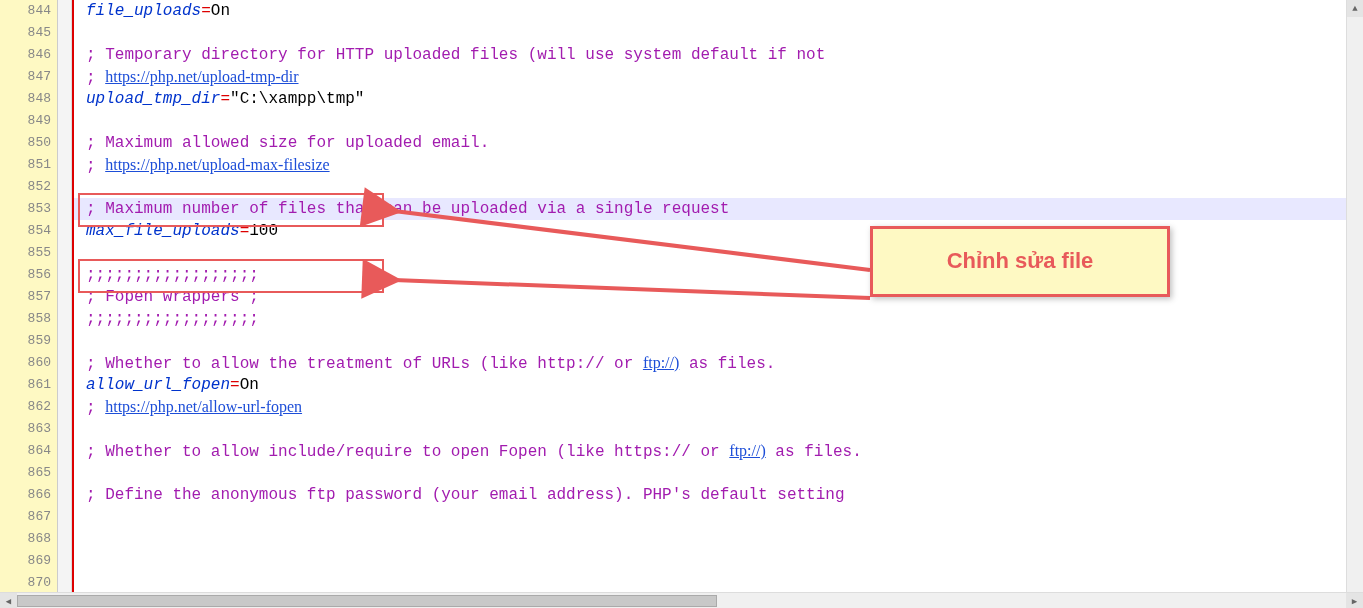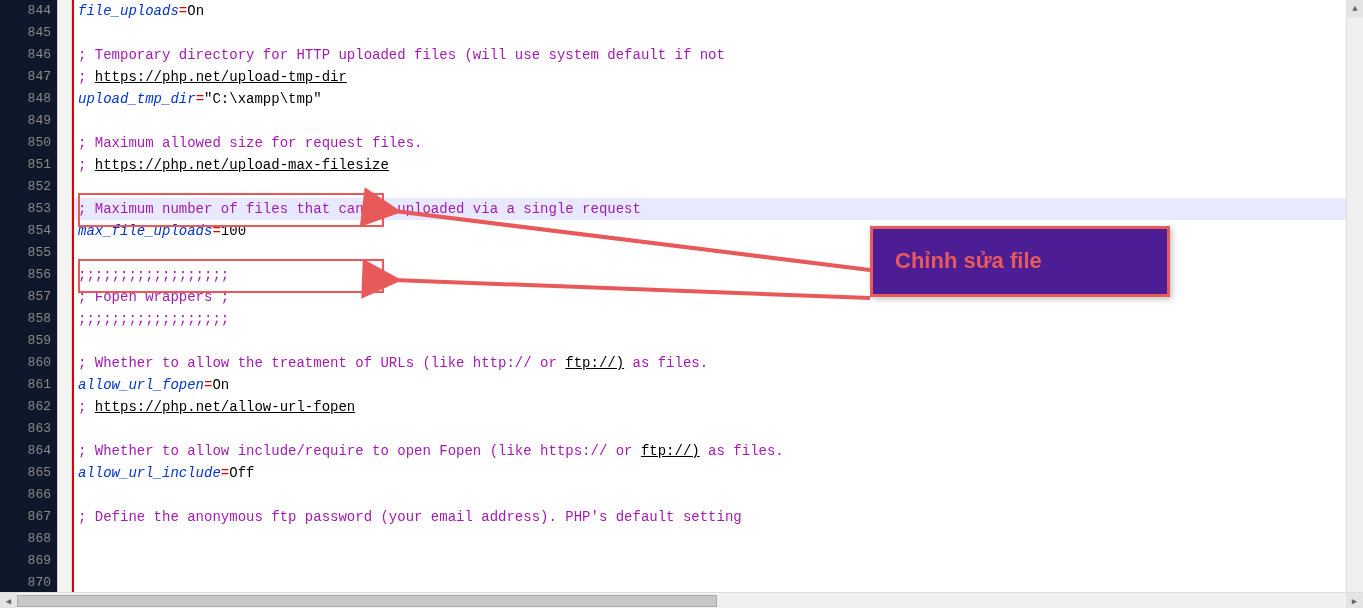--- a/index.html
+++ b/index.html
@@ -13,21 +13,21 @@
   position: relative;
 }
 .editor-container {
   display: flex;
   height: 592px;
   overflow: hidden;
   position: relative;
 }
 .gutter {
   width: 58px;
-  background: #0f172a;
+  background: #fef9c3;
   border-right: 1px solid #ccc;
   text-align: right;
   padding-right: 6px;
   color: #888;
   font-size: 13px;
   line-height: 22px;
   flex-shrink: 0;
   padding-left: 14px;
 }
 .gutter div { height: 22px; }
@@ -37,31 +37,31 @@
   border-right: 1px solid #ddd;
   flex-shrink: 0;
 }
 .red-margin {
   width: 2px;
   background: #d00;
   flex-shrink: 0;
 }
 .code-area {
   flex: 1;
-  padding-left: 4px;
+  padding-left: 12px;
   line-height: 22px;
-  font-size: 14px;
+  font-size: 16px;
   position: relative;
   overflow: hidden;
 }
 .code-line { height: 22px; white-space: pre; }
 .comment { color: #a21caf; }
 .key { color: #0033cc; font-style: italic; }
 .val { color: #000; }
-.link { color: #000000; text-decoration: underline; }
+.link { color: #1d4ed8; text-decoration: underline; font-family: Liberation Serif, serif; }
 .eq { color: #d00; }
 .current-line {
   position: absolute;
   left: 0; right: 0;
   height: 22px;
   background: #e8e8ff;
   z-index: 0;
 }
 .code-line span, .code-line { position: relative; z-index: 1; }
 .vsb {
@@ -100,26 +100,26 @@
 .hsb-thumb {
   position: absolute;
   left: 0; top: 2px; bottom: 2px;
   width: 700px;
   background: #c8c8c8;
   border: 1px solid #aaa;
 }
 .annot-box {
   position: absolute;
   border: 3px solid #e85a5a;
-  background: #4c1d95;
+  background: #fef9c3;
   color: #e85a5a;
   font-family: Arial, sans-serif;
   font-size: 22px;
   font-weight: bold;
-  text-align: left;
+  text-align: center;
   padding: 18px 22px;
   box-shadow: 2px 2px 6px rgba(0,0,0,0.25);
   z-index: 20;
   line-height: 1.3;
 }
 .hl-box {
   position: absolute;
   border: 2px solid #e85a5a;
   z-index: 15;
   pointer-events: none;
@@ -168,36 +168,35 @@
   <div class="fold-col"></div>
   <div class="red-margin"></div>
   <div class="code-area" id="code">
     <div class="current-line" id="curline" style="top: 198px;"></div>
   <div class="code-line"><span class="key">file_uploads</span><span class="eq">=</span><span class="val">On</span></div>
       <div class="code-line"></div>
       <div class="code-line"><span class="comment">; Temporary directory for HTTP uploaded files (will use system default if not</span></div>
       <div class="code-line"><span class="comment">; </span><span class="link">https://php.net/upload-tmp-dir</span></div>
       <div class="code-line"><span class="key">upload_tmp_dir</span><span class="eq">=</span><span class="val">"C:\xampp\tmp"</span></div>
       <div class="code-line"></div>
-      <div class="code-line"><span class="comment">; Maximum allowed size for request files.</span></div>
+      <div class="code-line"><span class="comment">; Maximum allowed size for uploaded email.</span></div>
       <div class="code-line"><span class="comment">; </span><span class="link">https://php.net/upload-max-filesize</span></div>
       <div class="code-line"></div>
       <div class="code-line"><span class="comment">; Maximum number of files that can be uploaded via a single request</span></div>
       <div class="code-line"><span class="key">max_file_uploads</span><span class="eq">=</span><span class="val">100</span></div>
       <div class="code-line"></div>
       <div class="code-line"><span class="comment">;;;;;;;;;;;;;;;;;;</span></div>
       <div class="code-line"><span class="comment">; Fopen wrappers ;</span></div>
       <div class="code-line"><span class="comment">;;;;;;;;;;;;;;;;;;</span></div>
       <div class="code-line"></div>
       <div class="code-line"><span class="comment">; Whether to allow the treatment of URLs (like http:// or </span><span class="link">ftp://)</span><span class="comment"> as files.</span></div>
       <div class="code-line"><span class="key">allow_url_fopen</span><span class="eq">=</span><span class="val">On</span></div>
       <div class="code-line"><span class="comment">; </span><span class="link">https://php.net/allow-url-fopen</span></div>
       <div class="code-line"></div>
       <div class="code-line"><span class="comment">; Whether to allow include/require to open Fopen (like https:// or </span><span class="link">ftp://)</span><span class="comment"> as files.</span></div>
-      <div class="code-line"><span class="key">allow_url_include</span><span class="eq">=</span><span class="val">Off</span></div>
       <div class="code-line"></div>
       <div class="code-line"><span class="comment">; Define the anonymous ftp password (your email address). PHP's default setting</span></div>
     </div>
   <div class="vsb">
     <div class="vsb-arrow">▲</div>
   </div>
 </div>
 <div class="hsb">
   <div class="hsb-arrow">◀</div>
   <div class="hsb-track">

